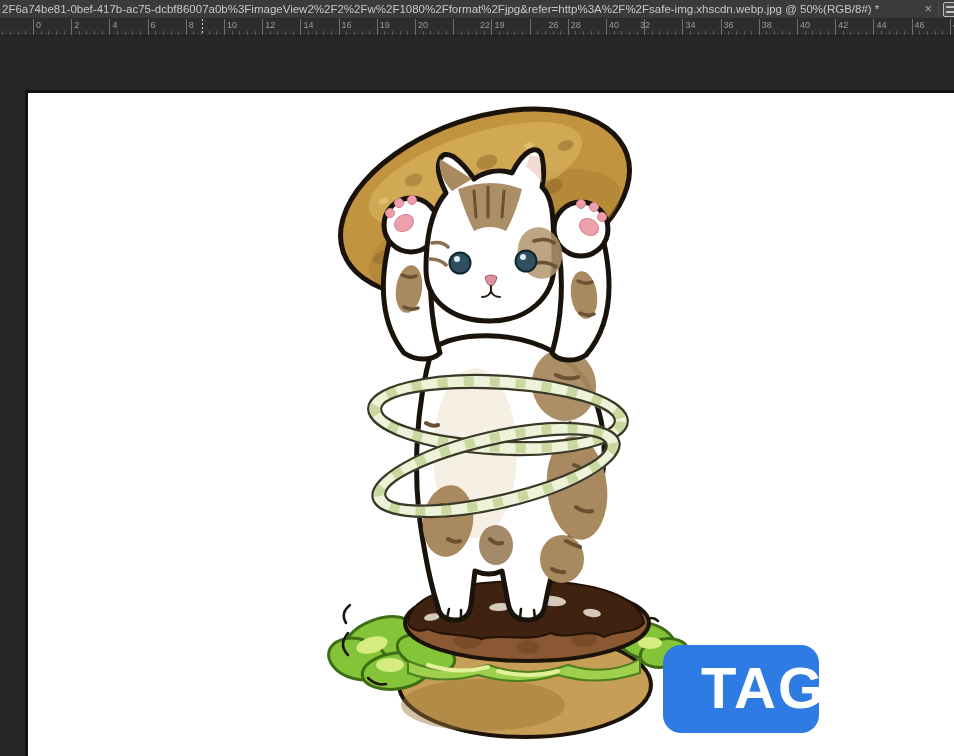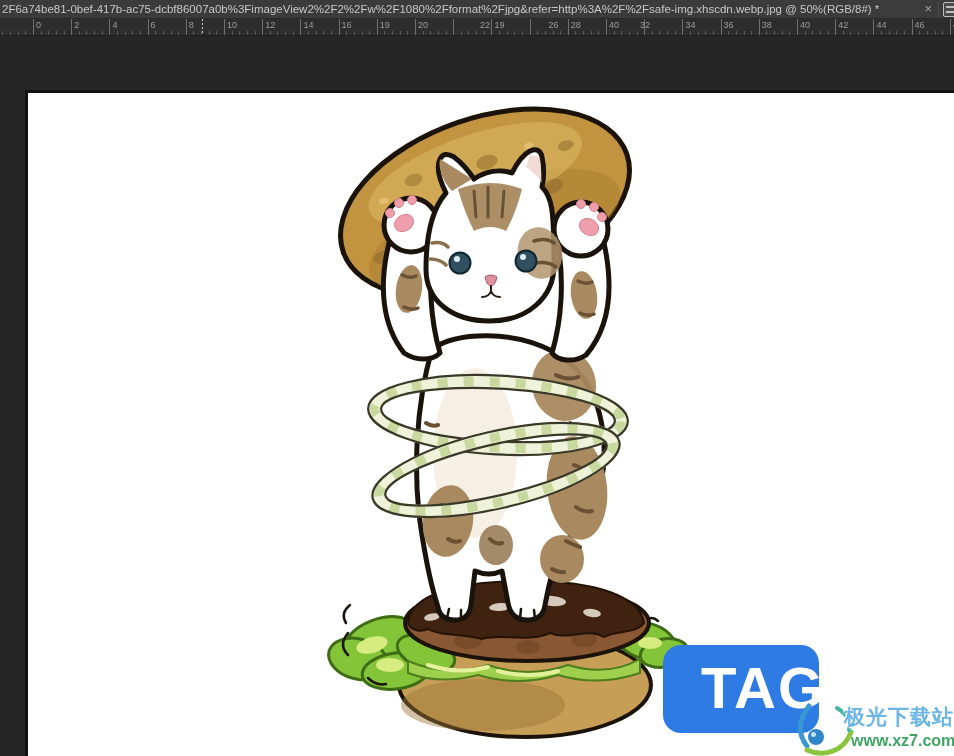--- a/index.html
+++ b/index.html
@@ -247,25 +247,14 @@
         <ellipse rx="126.5" ry="38.5" fill="none" stroke="#3a3826" stroke-width="2.2"></ellipse>
         <ellipse rx="113.5" ry="25.5" fill="none" stroke="#3a3826" stroke-width="2.2"></ellipse>
       </g>
     </svg>
   </div>
 
   <div class="wm-tag-badge">
     <span>TAG</span>
   </div>
 
-  <div class="wm-xz7">
-    <svg class="xz7-swoosh" width="60" height="56" viewBox="0 0 60 56">
-      <path d="M14,6 C4,18 2,34 12,46" stroke="#3a97d4" stroke-width="5" fill="none" stroke-linecap="round"></path>
-      <path d="M12,50 C30,58 50,50 56,32" stroke="#8bc540" stroke-width="5" fill="none" stroke-linecap="round"></path>
-      <path d="M42,8 C52,14 56,22 54,30" stroke="#3fb6a0" stroke-width="4" fill="none" stroke-linecap="round"></path>
-      <circle cx="21" cy="37" r="8" fill="#2f86c8"></circle>
-      <circle cx="18.5" cy="34.5" r="2.5" fill="#bfe0f2"></circle>
-    </svg>
-    <div class="xz7-name">极光下载站</div>
-    <div class="xz7-url">www.xz7.com</div>
-  </div>
 
 </div>
 
 </body></html>

